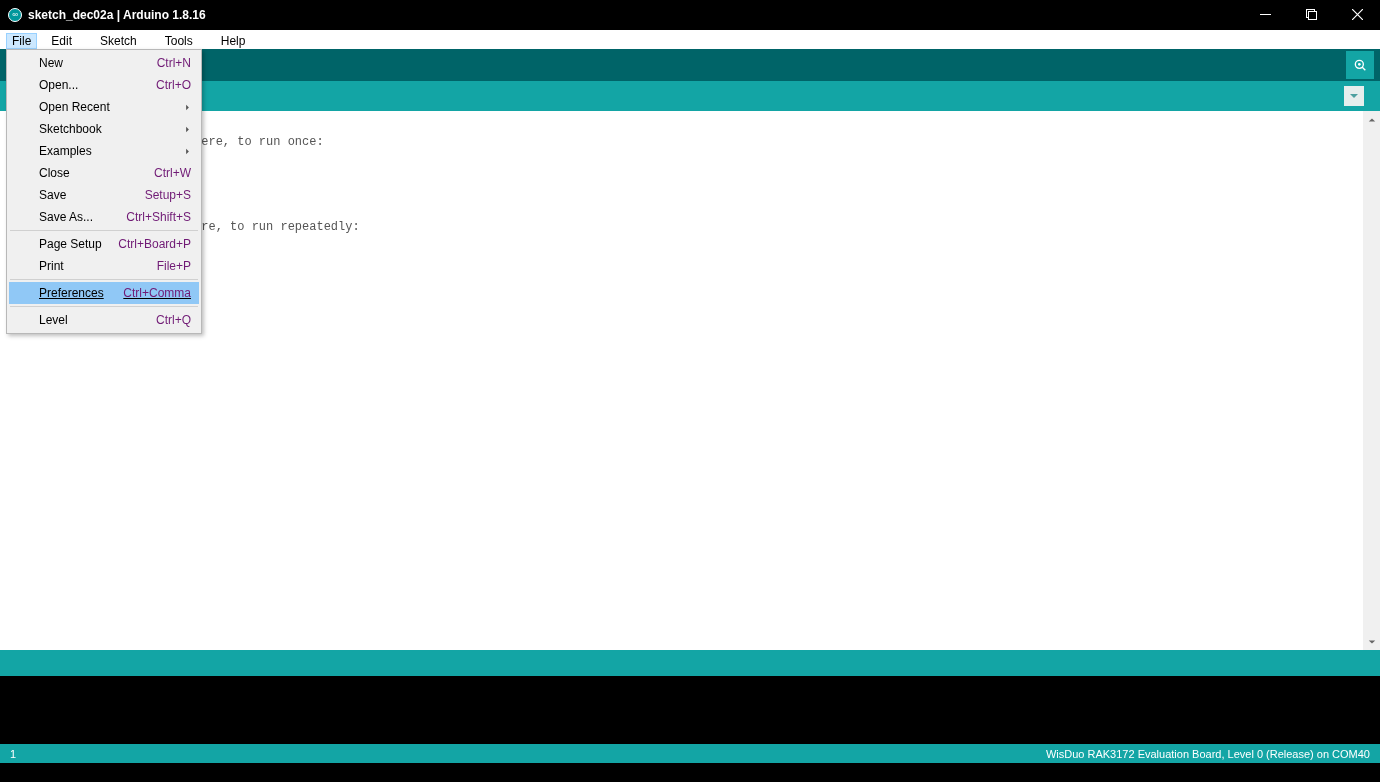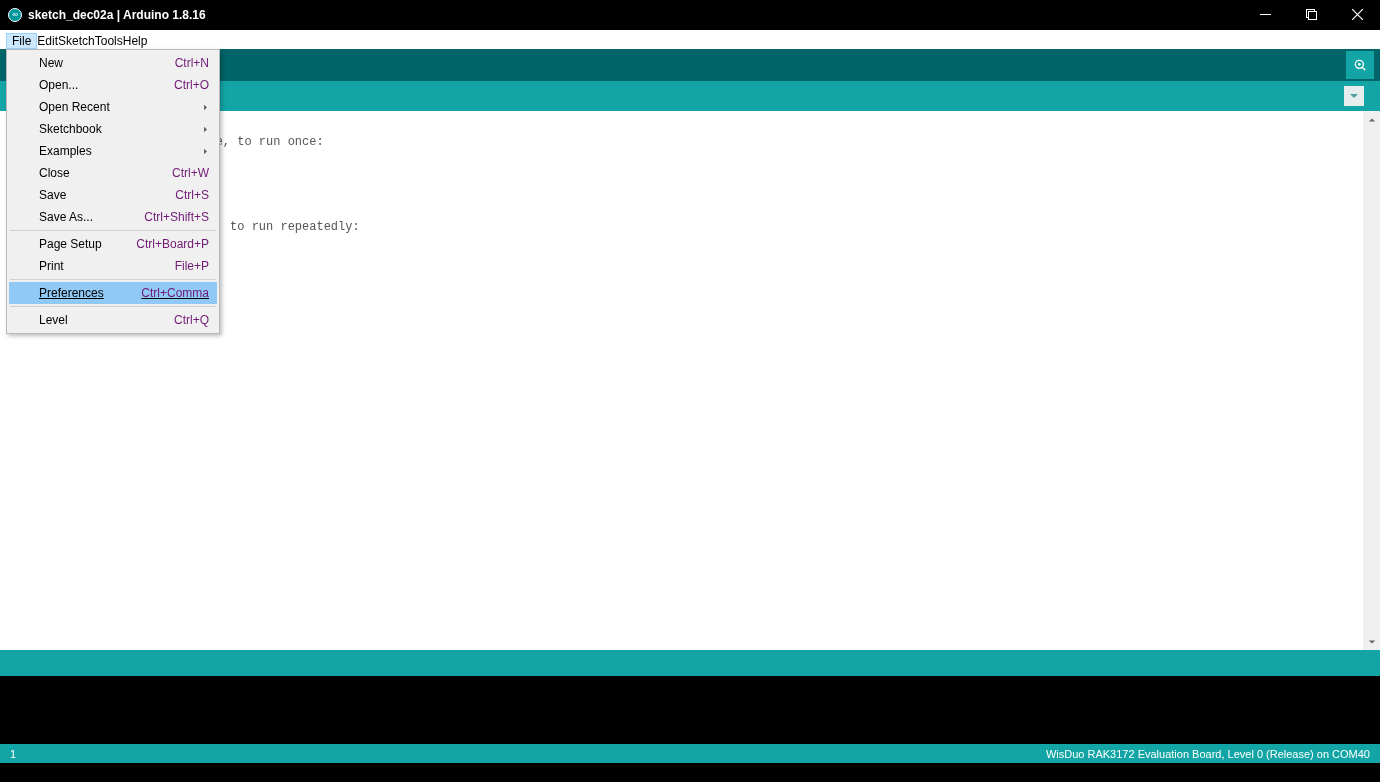--- a/index.html
+++ b/index.html
@@ -6,21 +6,21 @@
 body { width: 1380px; height: 782px; background: #000; overflow: hidden; }
 
 .titlebar { height: 29px; background: #000; display: flex; align-items: center; color: #fff; font-size: 12px; padding-left: 8px; }
 .titlebar .appicon { width: 14px; height: 14px; border-radius: 50%; background: #00979c; color: #fff; display: flex; align-items: center; justify-content: center; font-size: 8px; margin-right: 6px; border: 1px solid #fff; }
 .titlebar .title { font-weight: 600; }
 .titlebar .winctrls { margin-left: auto; display: flex; }
 .titlebar .wbtn { width: 46px; height: 29px; display: flex; align-items: center; justify-content: center; color: #fff; }
 .titlebar .wbtn svg { width: 11px; height: 11px; }
 
 .menubar { height: 20px; background: #fff; display: flex; align-items: flex-end; padding: 0 6px; font-size: 12px; color: #000; border-top: 1px solid #000; }
-.menubar .mitem { padding: 1px 0; cursor: default; }
+.menubar .mitem { padding: 1px 14px; cursor: default; }
 .menubar .mitem.open { background: #cce8ff; border: 1px solid #99d1ff; padding: 0 5px; }
 
 .toolbar { height: 32px; background: #006468; display: flex; align-items: center; padding: 0 6px; }
 .toolbar .sp { flex: 1; }
 .toolbar .sericon { width: 28px; height: 28px; background: #13a5a5; display: flex; align-items: center; justify-content: center; }
 .toolbar .sericon svg { width: 16px; height: 16px; }
 
 .tabbar { height: 30px; background: #13a5a5; display: flex; align-items: center; padding-left: 14px; }
 .tabbar .tab { height: 22px; background: #e8f0ee; color: #3a5a5a; font-size: 12px; padding: 3px 12px; border-radius: 3px 3px 0 0; }
 .tabbar .sp { flex: 1; }
@@ -33,21 +33,21 @@
 .scrollbtn { width: 17px; height: 17px; display: flex; align-items: center; justify-content: center; }
 .scrollbtn svg { width: 8px; height: 8px; fill: #666; }
 .scrollbar .dnbtn { position: absolute; bottom: 0; }
 
 .statusbar { height: 26px; background: #13a5a5; }
 
 .footer { height: 87px; background: #000; color: #fff; position: relative; }
 .footer .bottomstrip { position: absolute; bottom: 0; left: 0; right: 0; height: 19px; background: #13a5a5; display: flex; align-items: center; color: #fff; font-size: 11px; padding: 0 10px; }
 .footer .bottomstrip .right { margin-left: auto; }
 
-.dropdown { position: absolute; left: 6px; top: 49px; width: 214px; background: #f0f0f0; border: 1px solid #b8b8b8; box-shadow: 2px 2px 4px rgba(0,0,0,.25); font-size: 12px; padding: 2px; }
+.dropdown { position: absolute; left: 6px; top: 49px; width: 196px; background: #f0f0f0; border: 1px solid #b8b8b8; box-shadow: 2px 2px 4px rgba(0,0,0,.25); font-size: 12px; padding: 2px; }
 .dropdown .row { display: flex; align-items: center; height: 22px; padding: 0 8px 0 30px; position: relative; cursor: default; color: #000; }
 .dropdown .row.highlight { background: #90c8f6; text-decoration: underline; }
 .dropdown .row .label { flex: 1; }
 .dropdown .row .shortcut { color: #701a75; }
 .dropdown .row .chev { position: absolute; right: 8px; }
 .dropdown .sep { height: 1px; background: #d0d0d0; margin: 2px 1px; }
 .dropdown .row .chev svg { width: 7px; height: 7px; fill: #555; }
 </style>
 </head>
 <body>
@@ -163,21 +163,21 @@
       <span class="chev"><svg viewBox="0 0 10 10">
           <path d="M3 1l4 4-4 4z"></path>
         </svg></span>
     </div>
     <div class="row">
       <span class="label">Close</span>
       <span class="shortcut">Ctrl+W</span>
     </div>
     <div class="row">
       <span class="label">Save</span>
-      <span class="shortcut">Ctrl+S</span>
+      <span class="shortcut">Setup+S</span>
     </div>
     <div class="row">
       <span class="label">Save As...</span>
       <span class="shortcut">Ctrl+Shift+S</span>
     </div>
     <div class="sep"></div>
     <div class="row">
       <span class="label">Page Setup</span>
       <span class="shortcut">Ctrl+Board+P</span>
     </div>

